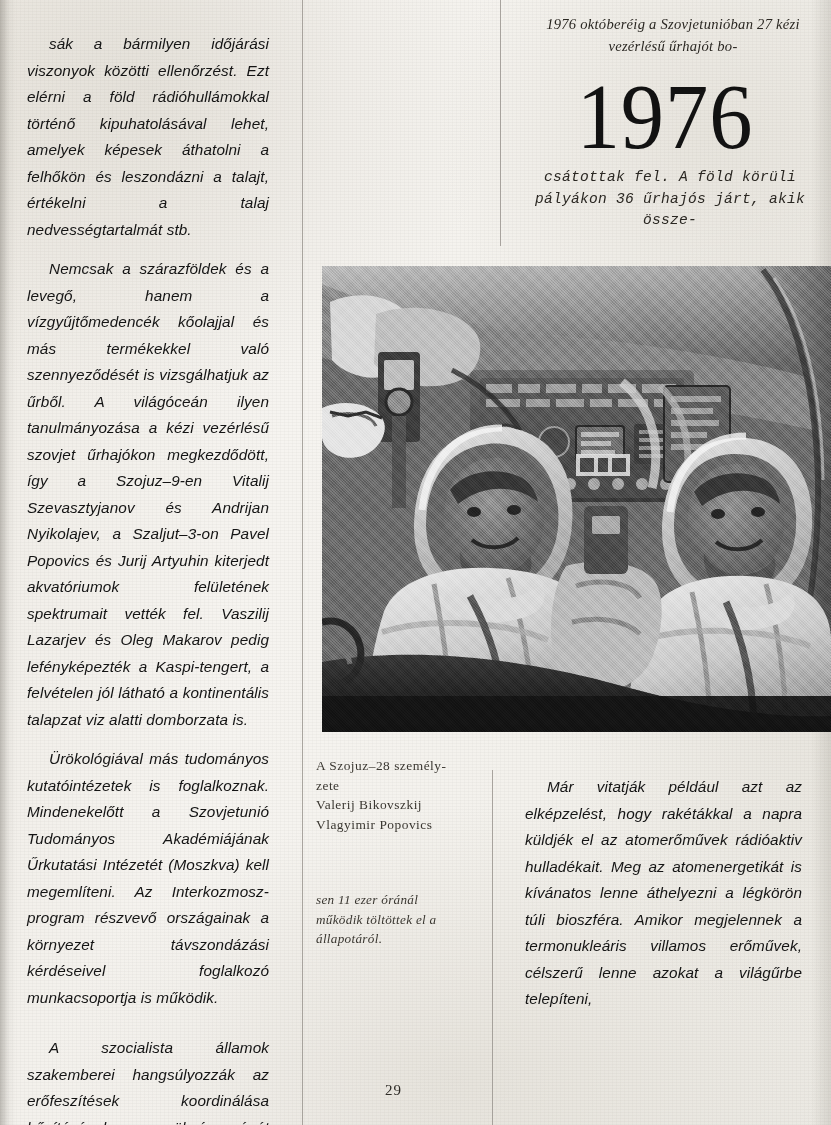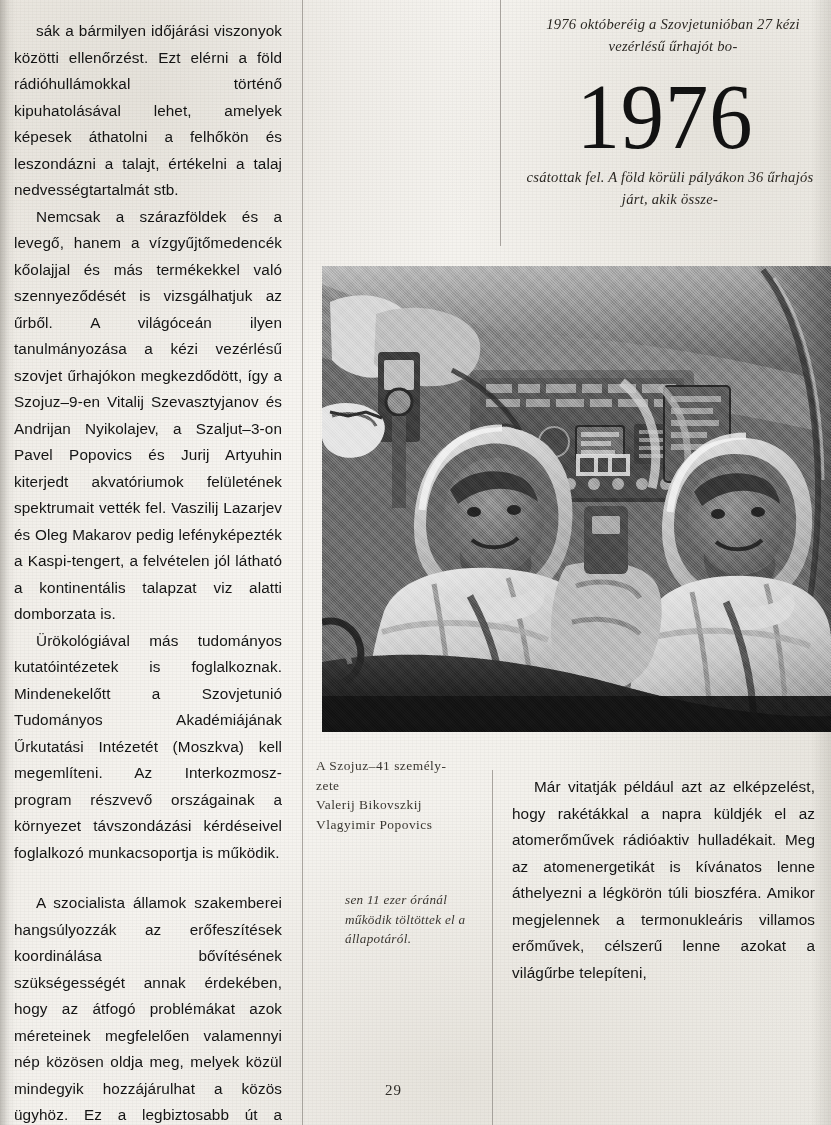--- a/index.html
+++ b/index.html
@@ -69,21 +69,21 @@
     font-size: 15.3px;
     line-height: 26.5px;
     text-align: justify;
     color: #141414;
     letter-spacing: .1px;
     -webkit-font-smoothing: antialiased;
   }
   #col-left  { left: 14px;  top: 18px;  width: 268px; }
   #col-right { left: 512px; top: 772px; width: 303px; }
 
-  .col-body p { margin: 0; text-indent: 22px; }
+  .col-body p { margin: 13px; text-indent: 22px; font-style: italic; }
   .col-body p.gap-before { margin-top: 24px; }
   .col-body p.gap-small  { margin-top: 2px; }
 
   
   #headline-block {
     position: absolute;
     left: 512px;
     top: 14px;
     width: 306px;
     text-align: center;
@@ -100,21 +100,21 @@
     font-family: "Liberation Serif", "DejaVu Serif", serif;
     font-size: 93px;
     line-height: .96;
     font-weight: 400;
     color: #121212;
     letter-spacing: 1px;
     margin: 4px 0 6px 0;
     transform: scaleX(.93);
   }
   #headline-lead  { margin-bottom: 15px; padding-left: 16px; }
-  #headline-trail { margin-top: 2px; padding-left: 10px; }
+  #headline-trail { margin-top: 2px; padding-left: 10px; font-family: Liberation Mono, monospace; }
 
   
   #photo-frame {
     position: absolute;
     left: 322px;
     top: 266px;
     width: 509px;
     height: 466px;
     overflow: hidden;
     background: #6f6f6f;
@@ -144,21 +144,20 @@
   #photo-caption { left: 316px; top: 756px; width: 175px; }
   #side-note {
     position: absolute;
     left: 316px; top: 890px; width: 175px;
     font-family: "Liberation Serif", "DejaVu Serif", serif;
     font-style: italic;
     font-size: 13.2px;
     line-height: 19.5px;
     color: #3a3731;
     letter-spacing: .3px;
-    margin-left: 29px;
   }
 
   
   #folio {
     position: absolute;
     left: 0; right: 0;
     top: 1082px;
     text-align: center;
     font-family: "Liberation Serif", "DejaVu Serif", serif;
     font-size: 15px;
@@ -363,21 +362,21 @@
 
       <path d="M0 356 C18 352 34 362 38 380 C42 398 32 414 16 418" stroke="#2b2a28" stroke-width="7" fill="none"></path>
       <path d="M0 382 C14 378 26 386 28 398" stroke="#6f6d69" stroke-width="5" fill="none"></path>
 
       <rect x="0" y="0" width="509" height="466" fill="none"></rect>
     </svg>
     <div class="photo-halftone"></div>
   </div>
 
   <div class="caption-serif" id="photo-caption">
-    <div>A Szojuz–41 személy-</div>
+    <div>A Szojuz–28 személy-</div>
     <div>zete</div>
     <div>Valerij Bikovszkij</div>
     <div>Vlagyimir Popovics</div>
   </div>
 
   <div id="side-note">
     <div>sen 11 ezer óránál</div>
     <div>működik töltöttek el a</div>
     <div>állapotáról.</div>
   </div>

